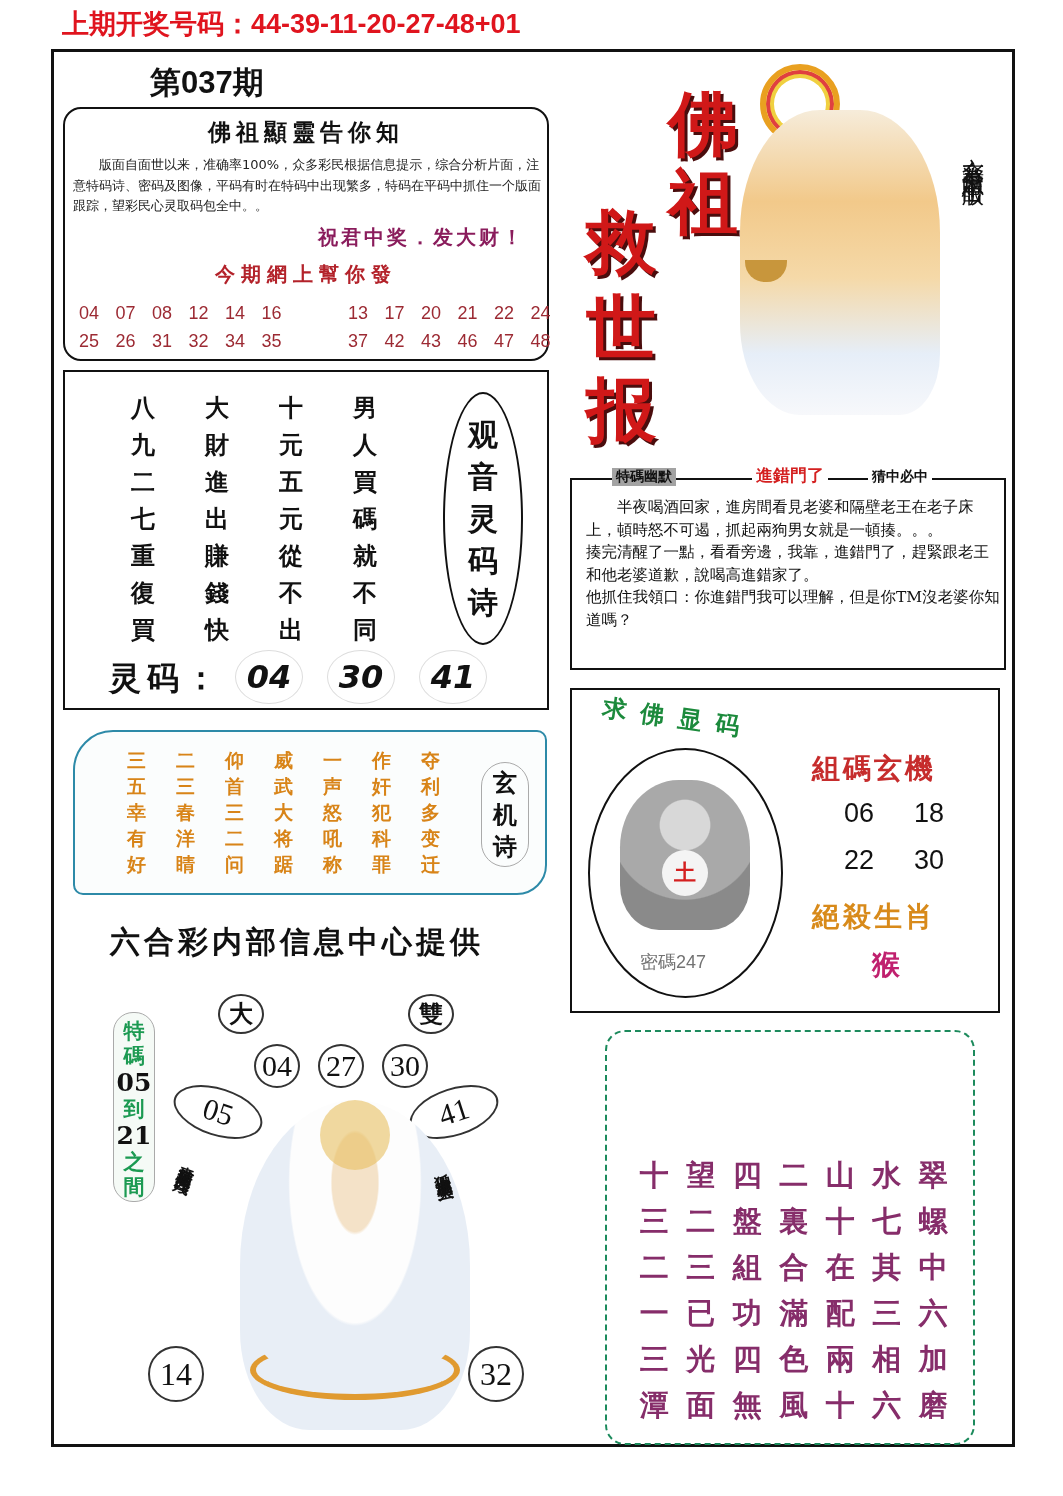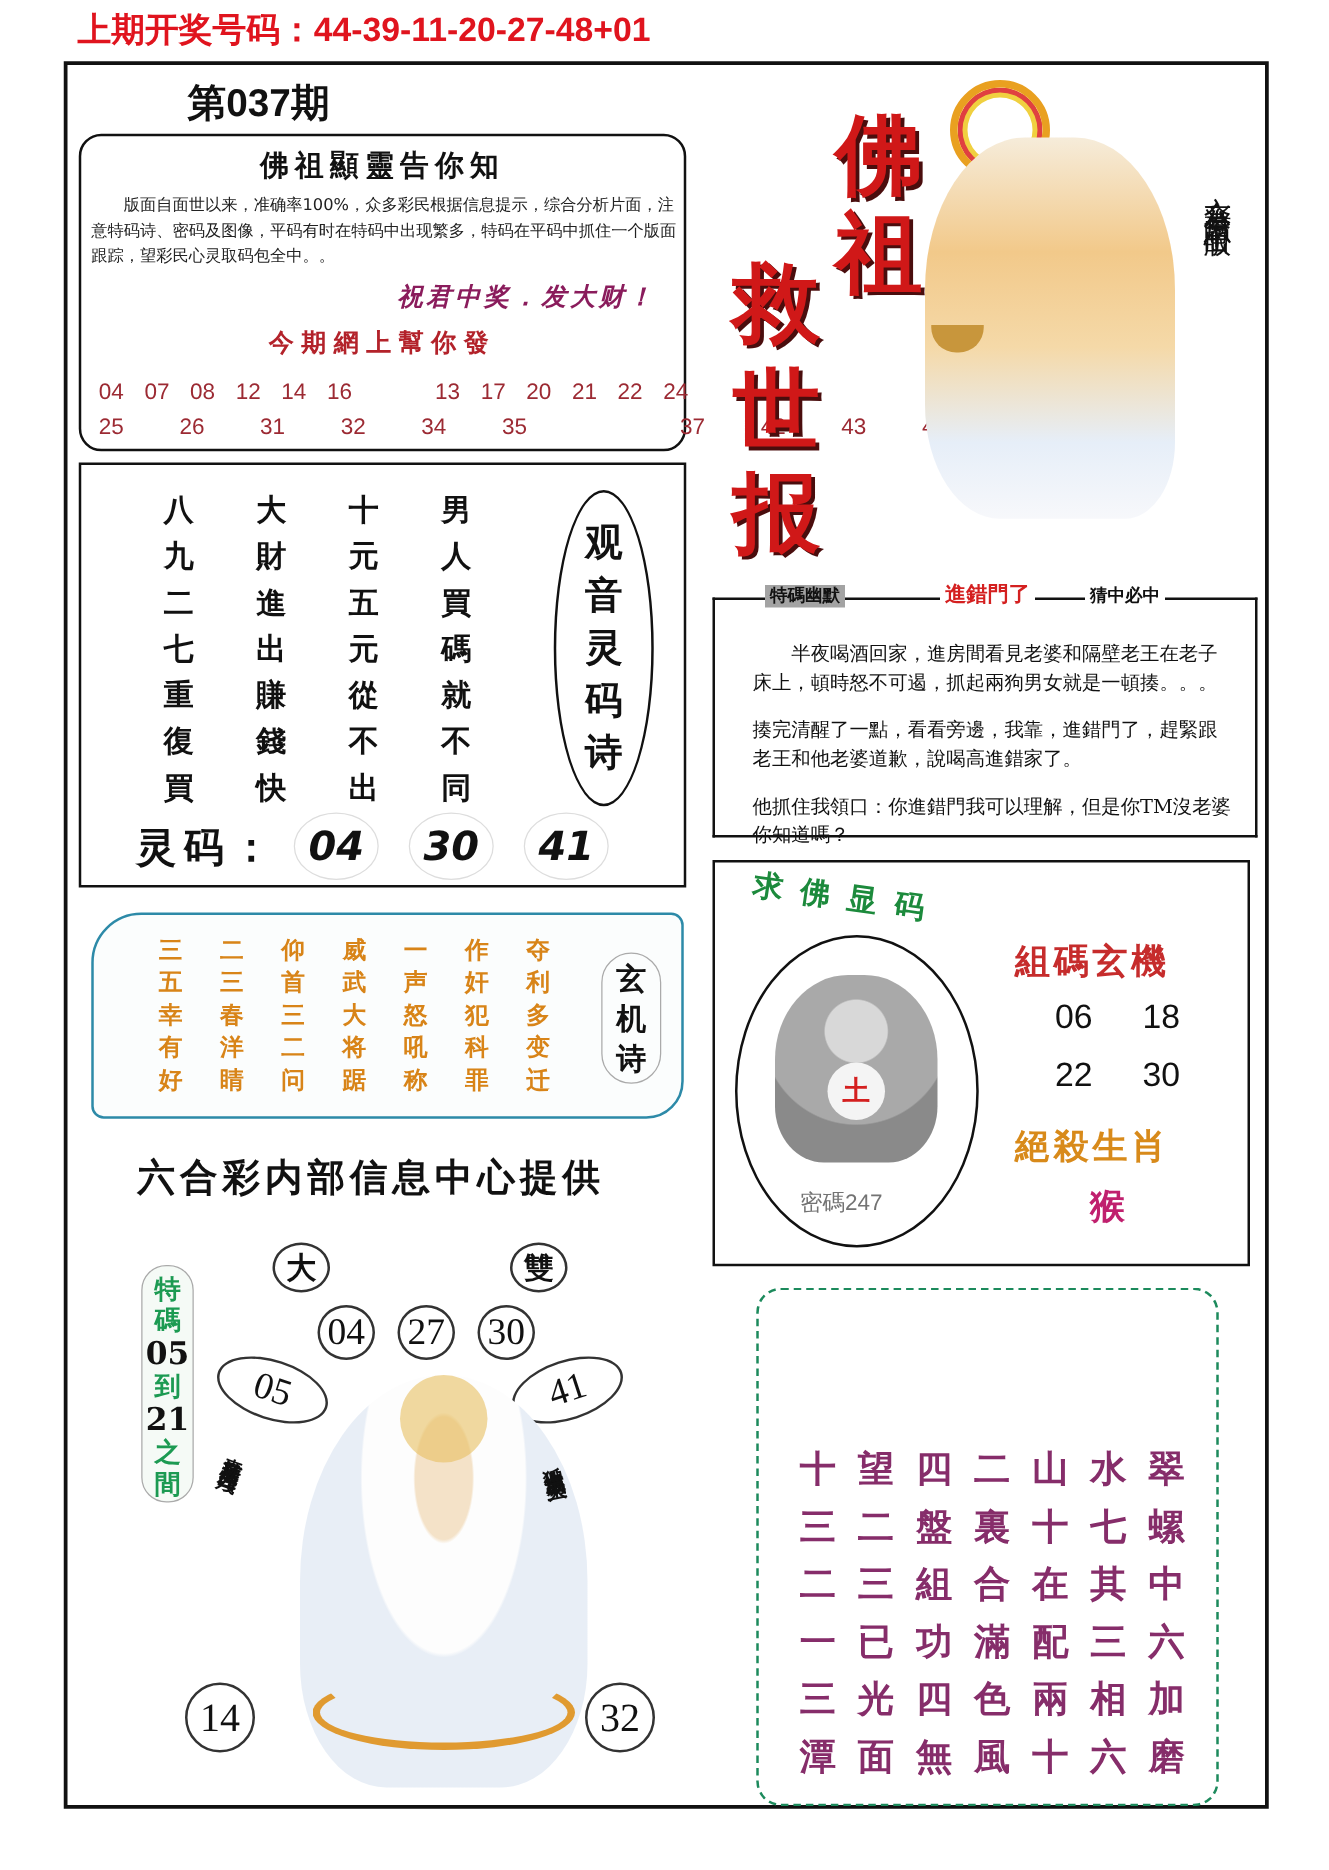--- a/index.html
+++ b/index.html
@@ -11,21 +11,21 @@
               font-family: "Liberation Sans", sans-serif; white-space: nowrap; }
 
   #frame { left: 51px; top: 49px; width: 964px; height: 1398px; border: 3px solid #111; }
 
   #issue { left: 150px; top: 62px; font-size: 31px; font-weight: bold; font-family: "Liberation Sans", sans-serif; }
 
   
   #intro { left: 63px; top: 107px; width: 486px; height: 254px; border: 2px solid #111; border-radius: 18px; }
   #intro-title { left: 0; width: 100%; top: 8px; text-align: center; font-size: 23px; font-weight: bold; letter-spacing: 5px; }
   #intro-body { left: 8px; top: 46px; width: 470px; font-size: 13px; line-height: 20.5px; text-indent: 2em; color: #222; }
-  #intro-wish { right: 22px; top: 115px; font-size: 20px; font-style: italic; color: #8a1c5c; font-weight: bold; letter-spacing: 3px; }
+  #intro-wish { right: 22px; top: 115px; font-size: 20px; color: #8a1c5c; font-weight: bold; letter-spacing: 3px; }
   #intro-sub { left: 0; width: 100%; top: 152px; text-align: center; font-size: 20px; font-weight: bold; color: #b3222a; letter-spacing: 6px; }
   .numrow { position: absolute; left: 14px; font-size: 18px; color: #9c2a33; font-family: "Liberation Sans", sans-serif; display: flex; }
   .numrow span { width: 36.5px; display: inline-block; }
   .numrow .gap { width: 50px; }
 
   
   #poem { left: 63px; top: 370px; width: 486px; height: 340px; border: 2px solid #111; }
   .pcol { position: absolute; top: 18px; display: flex; flex-direction: column; font-size: 24px; font-weight: bold; line-height: 37px; }
   #poem-oval { left: 378px; top: 20px; width: 80px; height: 253px; border: 2px solid #111; border-radius: 50%;
                display: flex; flex-direction: column; align-items: center; justify-content: center; font-size: 30px; font-weight: bold; line-height: 42px; }
@@ -51,21 +51,21 @@
   .ellipse { position: absolute; border: 2px solid #333; border-radius: 50%; display: flex; align-items: center; justify-content: center;
              font-family: "Liberation Serif", serif; font-size: 30px; }
   .vtext { position: absolute; writing-mode: vertical-rl; font-size: 16px; font-weight: bold; letter-spacing: 2px; }
 
   .figure { position: absolute; border-radius: 50% 50% 30% 30%; }
   .bigchar { position: absolute; font-size: 70px; font-weight: bold; color: #d01818; text-shadow: 3px 3px 0 #4a0d0d; font-family: "DejaVu Serif", serif; }
   #publisher { left: 958px; top: 140px; writing-mode: vertical-rl; font-size: 22px; letter-spacing: 3px; }
 
   #joke { left: 570px; top: 478px; width: 436px; height: 192px; border: 2px solid #111; border-top: none; }
   #joke-body { left: 14px; top: 18px; width: 415px; font-size: 15.5px; line-height: 22.5px; font-family: "DejaVu Serif", serif; }
-  #joke-body p { margin: 16px; }
+  #joke-body p { margin: 0; }
 
   #buddha { left: 570px; top: 688px; width: 430px; height: 325px; border: 2px solid #111; }
   #buddha-oval { left: 16px; top: 58px; width: 195px; height: 250px; border: 2px solid #111; border-radius: 50%; }
   #zuma-title { left: 240px; top: 60px; font-size: 28px; font-weight: bold; color: #c62c2c; letter-spacing: 3px; }
   .zuma { position: absolute; font-size: 27px; font-family: "Liberation Sans", sans-serif; }
   #kill-title { left: 240px; top: 208px; font-size: 28px; font-weight: bold; color: #d88a1a; letter-spacing: 3px; text-align: right; }
   #kill-val { left: 300px; top: 256px; font-size: 28px; font-weight: bold; color: #c0206e; }
 
   #tecode { left: 605px; top: 1030px; width: 370px; height: 415px; border: 2px dashed #1c8a5c; border-radius: 20px; }
   #tecode-title { left: 0; width: 100%; top: 20px; text-align: center; font-size: 38px; font-weight: bold; color: #111; letter-spacing: 4px;
@@ -98,21 +98,21 @@
     <span>14</span>
     <span>16</span>
     <span class="gap"></span>
     <span>13</span>
     <span>17</span>
     <span>20</span>
     <span>21</span>
     <span>22</span>
     <span>24</span>
   </div>
-  <div class="numrow" style="top:222px;gap:28px;">
+  <div class="numrow" style="top:222px;">
     <span>25</span>
     <span>26</span>
     <span>31</span>
     <span>32</span>
     <span>34</span>
     <span>35</span>
     <span class="gap"></span>
     <span>37</span>
     <span>42</span>
     <span>43</span>

